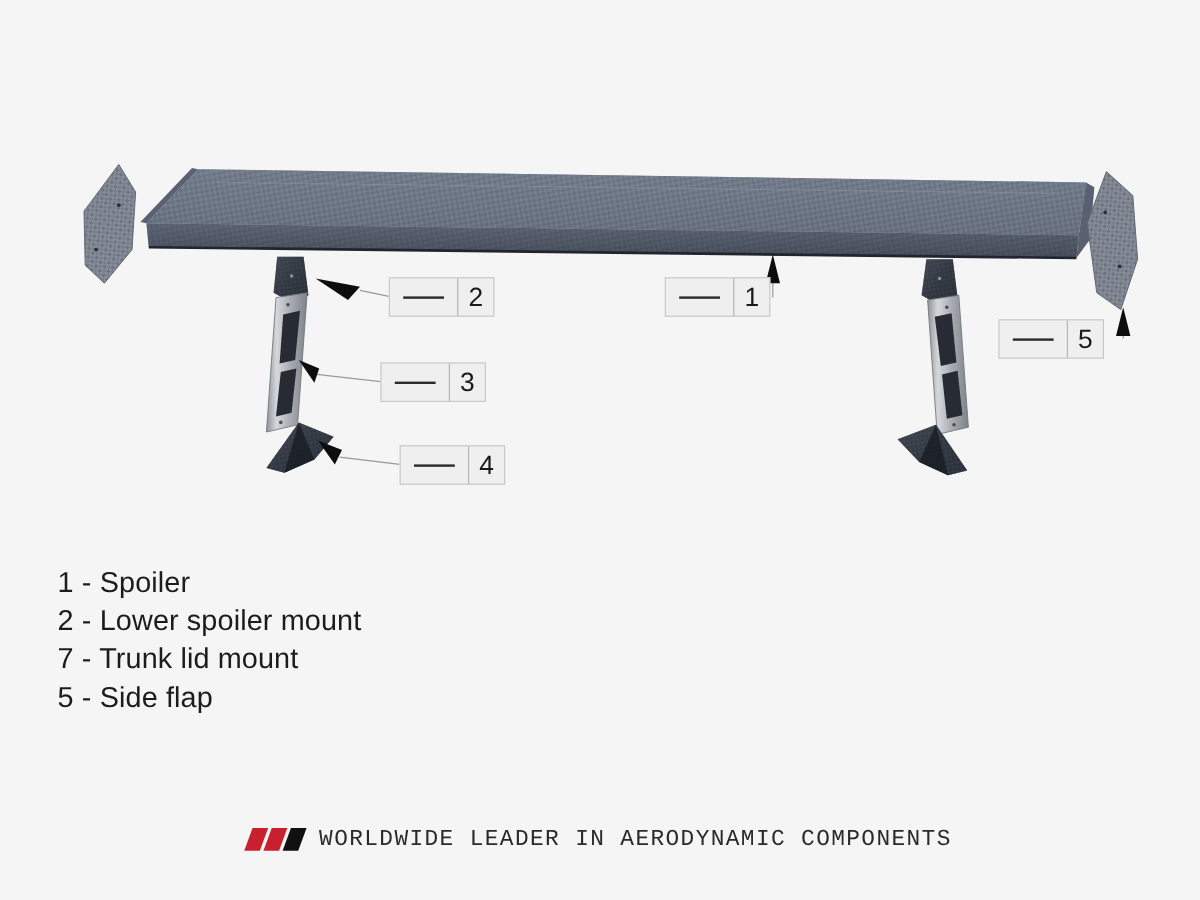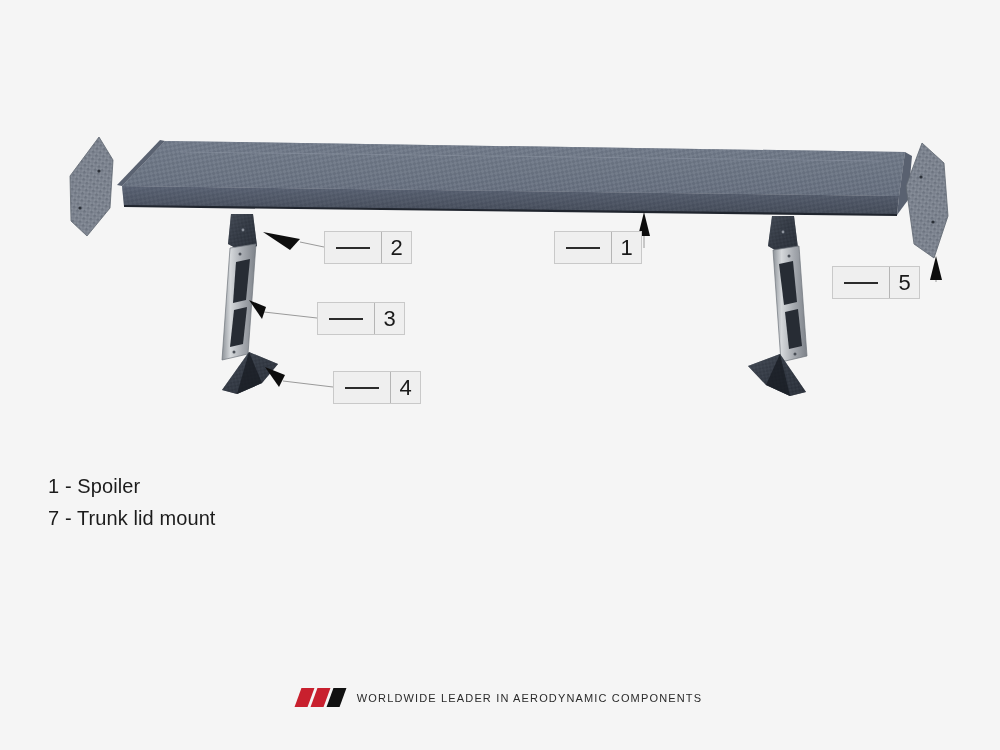--- a/index.html
+++ b/index.html
@@ -48,43 +48,43 @@
   #callout-3{left:317px;top:302px;}
   #callout-4{left:333px;top:371px;}
   #callout-5{left:832px;top:266px;}
 
   
   .legend{
     position:absolute;left:48px;top:470px;
     z-index:5;
   }
   .legend-item{
-    font-size:20px;
+    font-size:24px;
     line-height:32px;
     color:#1c1c1c;
     white-space:nowrap;
     letter-spacing:0.1px;
   }
 
   
   .footer{
     position:absolute;left:0;top:688px;width:1000px;
     display:flex;align-items:center;justify-content:center;
     gap:14px;z-index:5;
   }
   .logo-mark{display:flex;align-items:center;gap:3px;height:19px;}
   .logo-bar{
     width:13px;height:19px;
     transform:skewX(-20deg);
   }
   .footer-text{
-    font-size:11px;
+    font-size:19px;
     letter-spacing:1.15px;
     color:#2a2a2a;
-    font-family:Liberation Sans, sans-serif;
+    font-family:Liberation Mono, monospace;
     white-space:nowrap;
   }
 </style>
 </head>
 <body>
 
 <div class="stage">
 
   <svg class="product-svg" viewBox="0 0 1000 470">
     <defs>
@@ -253,21 +253,23 @@
 
   <div class="callout" id="callout-5">
     <span class="dash-cell">
         <span class="dash"></span>
       </span>
     <span class="num-cell">5</span>
   </div>
 
   <div class="legend">
     <div class="legend-item">1 - Spoiler</div>
+    <div class="legend-item">2 - Lower spoiler mount</div>
     <div class="legend-item">7 - Trunk lid mount</div>
+    <div class="legend-item">5 - Side flap</div>
   </div>
 
   <div class="footer">
     <span class="logo-mark">
       <span class="logo-bar" style="background:#c8202e"></span>
       <span class="logo-bar" style="background:#c8202e"></span>
       <span class="logo-bar" style="background:#111111"></span>
     </span>
     <span class="footer-text">WORLDWIDE LEADER IN AERODYNAMIC COMPONENTS</span>
   </div>

